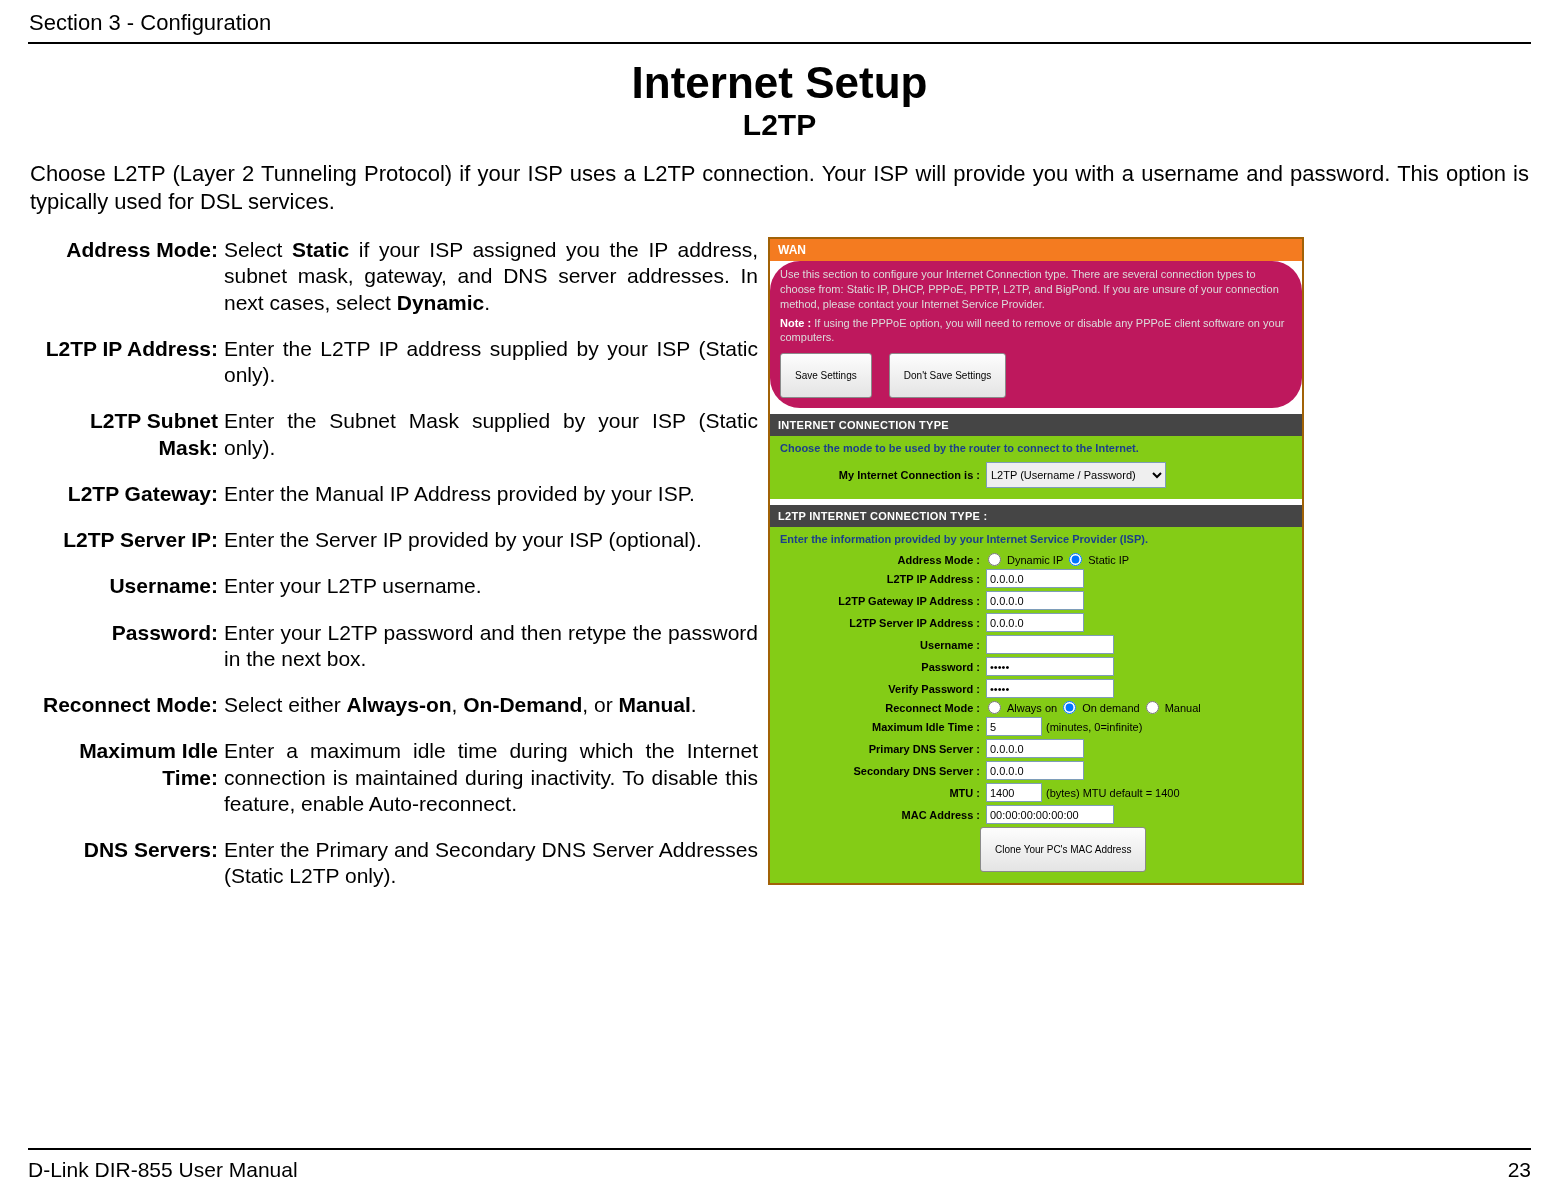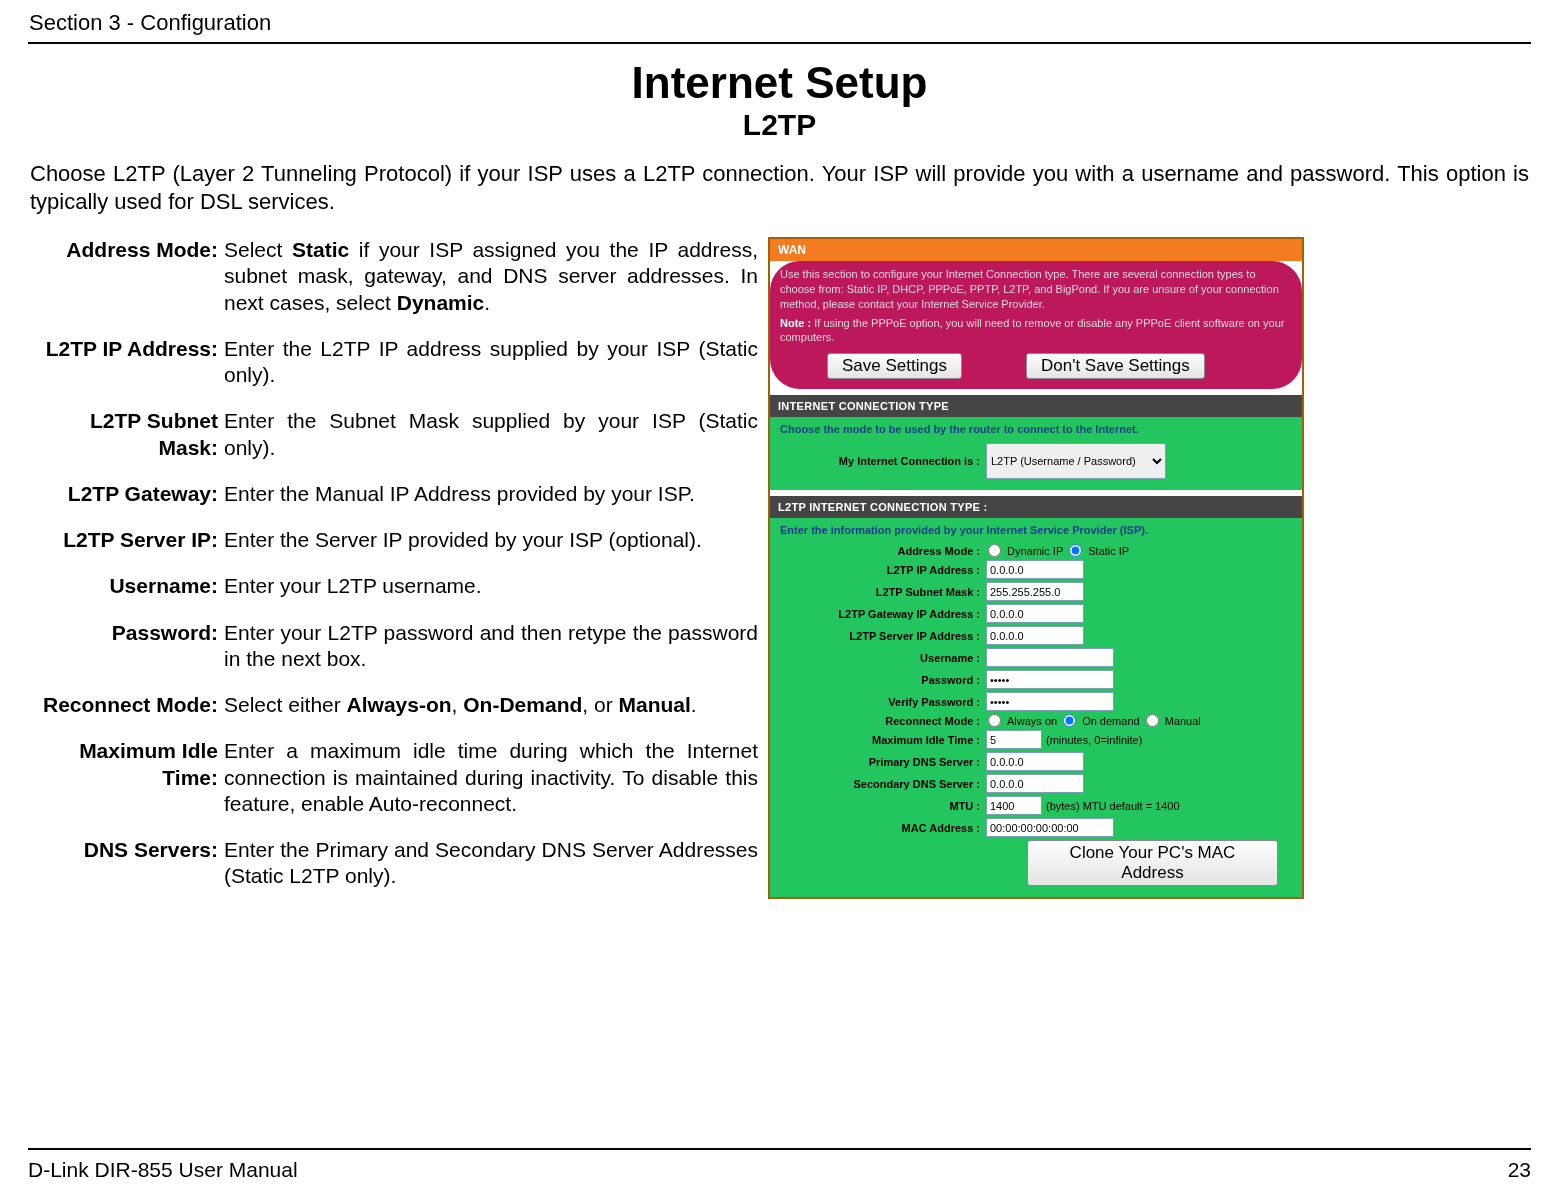--- a/index.html
+++ b/index.html
@@ -105,42 +105,41 @@
     line-height: 1.35;
     border-radius: 30px;
   }
   .shot .wan-desc .note { margin-top: 4px; }
   .shot .wan-desc b { color: #fff; }
   .btn-row {
     margin-top: 8px;
   }
   .shot button.win {
     font-family: Tahoma, Arial, sans-serif;
-    font-size: 17px;
+    font-size: 10px;
     background: linear-gradient(#fdfdfd,#e4e4e4);
     border: 1px solid #8a8a8a;
     border-radius: 3px;
-    padding: 2px 14px;
+    padding: 16px 14px;
     margin-right: 14px;
     color: #000;
     cursor: pointer;
-    margin-left: 47px;
   }
   .gap { height: 6px; background: #fff; }
   .hdr-dark {
     background: #454545;
     color: #fff;
     font-weight: bold;
     font-size: 11px;
     padding: 5px 8px;
     letter-spacing: 0.3px;
   }
   .sec-body {
     padding: 6px 10px 8px 10px;
-    background: #22c55e;
+    background: #84cc16;
   }
   .blue-txt {
     color: #1b3f8b;
     font-weight: bold;
     font-size: 11px;
     margin-bottom: 8px;
     display: block;
   }
   .form-row {
     display: flex;
@@ -169,21 +168,21 @@
     height: 15px;
     box-sizing: content-box;
   }
   .txt.w90 { width: 90px; }
   .txt.w48 { width: 48px; }
   .txt.w120 { width: 120px; }
   select.sel {
     font-family: Tahoma, Arial, sans-serif;
     font-size: 11px;
     border: 1px solid #7e9db9;
-    height: 36px;
+    height: 26px;
   }
   .hint { color: #000; font-size: 11px; }
   .radio { margin: 0 2px 0 2px; }
   .clone-row { justify-content: flex-start; }
   .clone-row .ctl { margin-left: 200px; }
 
   
   .bot-rule {
     border: none;
     border-top: 2px solid #000;
@@ -310,26 +309,20 @@
           </div>
         </div>
 
         <div class="form-row">
           <div class="lbl">L2TP IP Address :</div>
           <div class="ctl">
               <input class="txt w90" value="0.0.0.0" style="">
             </div>
         </div>
         <div class="form-row">
-          <div class="lbl">L2TP Subnet Mask :</div>
-          <div class="ctl">
-              <input class="txt w90" value="255.255.255.0" style="">
-            </div>
-        </div>
-        <div class="form-row">
           <div class="lbl">L2TP Gateway IP Address :</div>
           <div class="ctl">
               <input class="txt w90" value="0.0.0.0" style="">
             </div>
         </div>
         <div class="form-row">
           <div class="lbl">L2TP Server IP Address :</div>
           <div class="ctl">
               <input class="txt w90" value="0.0.0.0" style="">
             </div>

